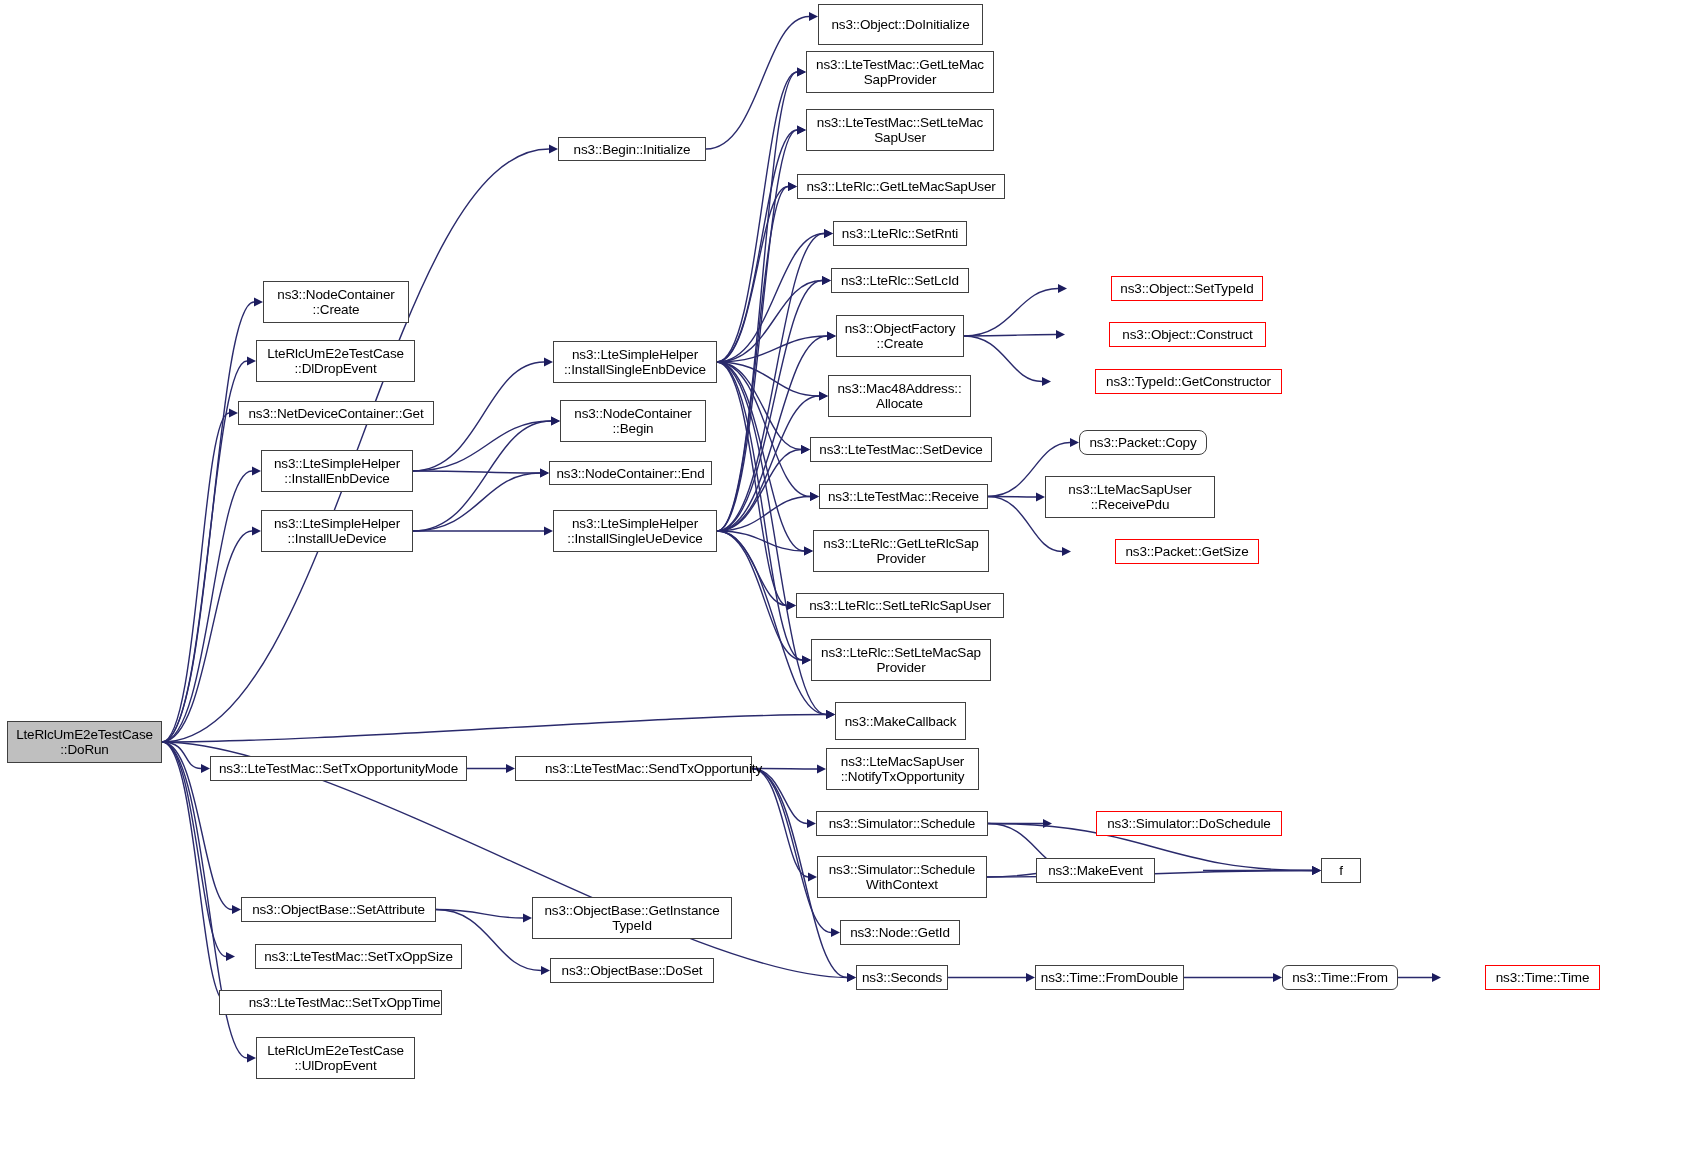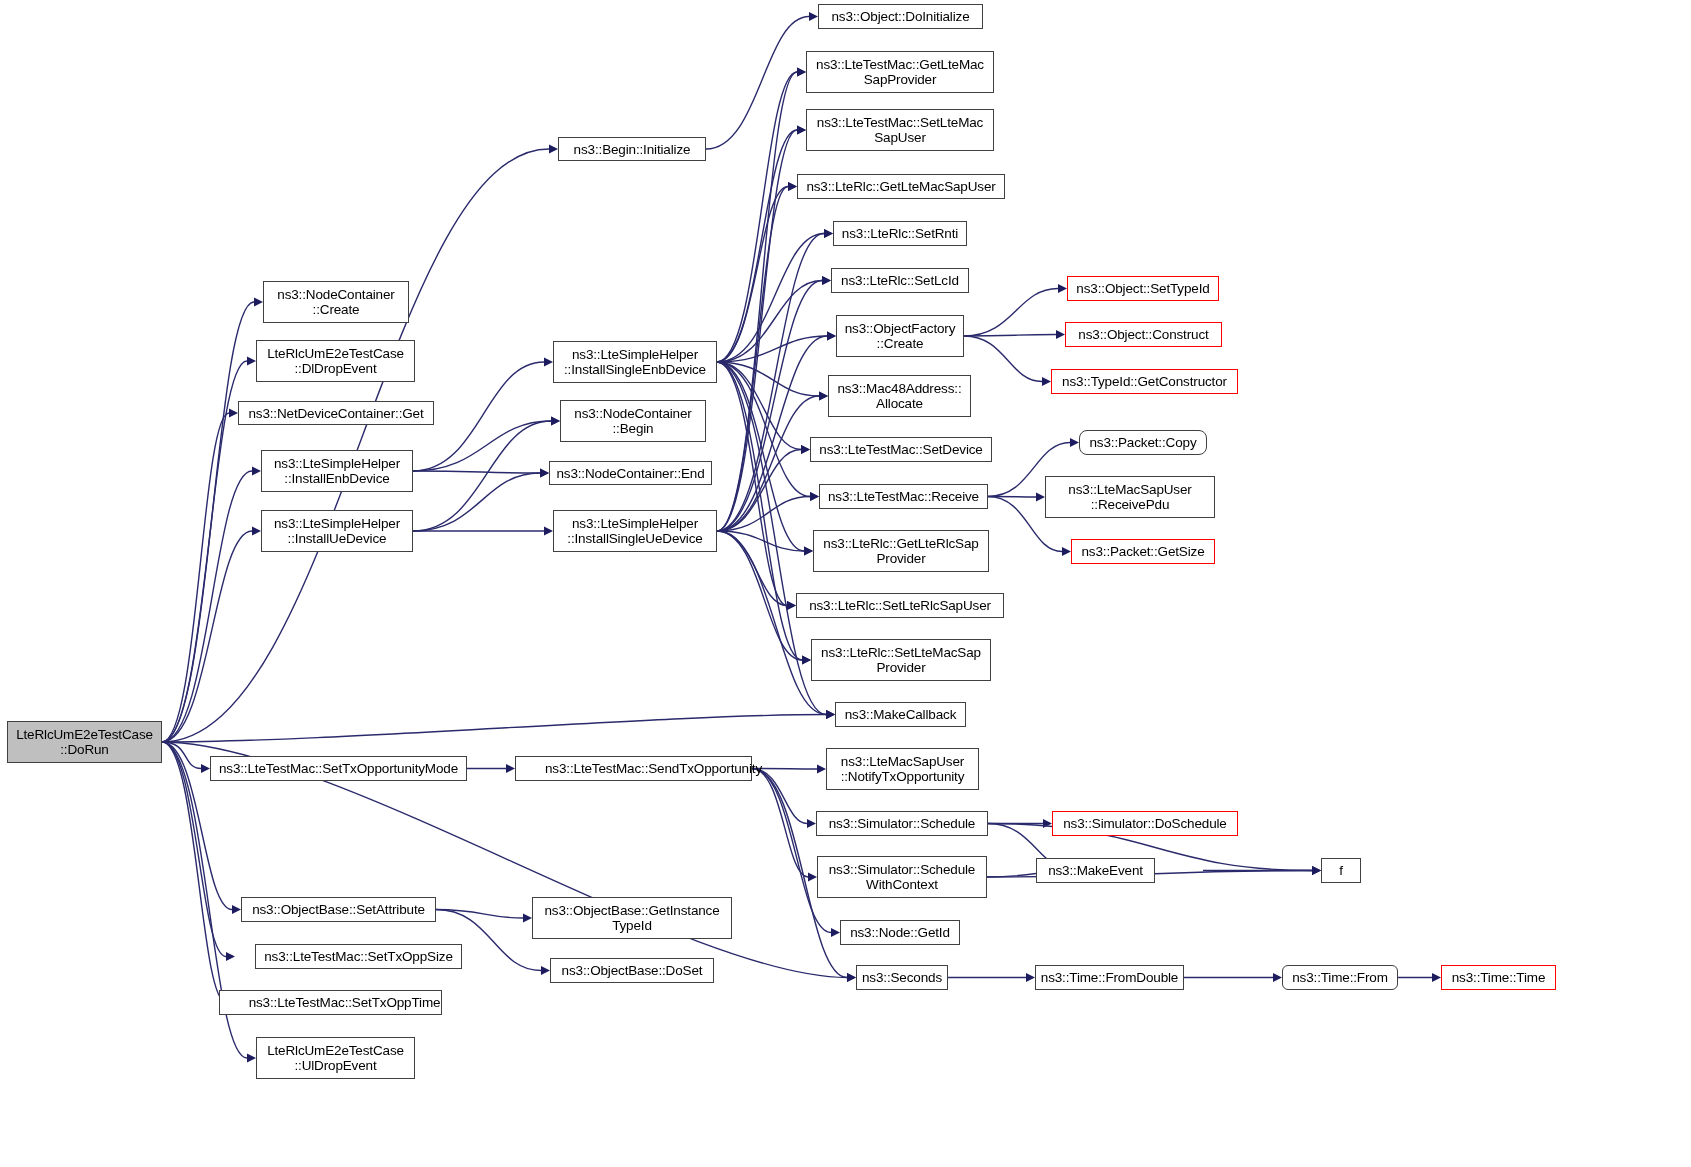--- a/index.html
+++ b/index.html
@@ -38,20 +38,21 @@
     letter-spacing: -0.15px;
     white-space: pre-line;
     z-index: 3;
   }
   .node.root {
     background: #bfbfbf;
     border: 1px solid #404040;
   }
   .node.warn {
     border: 1px solid #ff0000;
+    margin-left: 44px;
   }
   .edge {
     fill: none;
     stroke: #2a2a6c;
     stroke-width: 1.4px;
   }
   .arrowhead {
     fill: #1c1c5e;
     stroke: none;
   }
@@ -213,40 +214,40 @@
       <div class="node" style="left: 261px; top: 510px; width: 152px; height: 42px;">ns3::LteSimpleHelper
 ::InstallUeDevice</div>
       <div class="node" style="left: 558px; top: 137px; width: 148px; height: 24px;">ns3::Begin::Initialize</div>
       <div class="node" style="left: 553px; top: 341px; width: 164px; height: 42px;">ns3::LteSimpleHelper
 ::InstallSingleEnbDevice</div>
       <div class="node" style="left: 560px; top: 400px; width: 146px; height: 42px;">ns3::NodeContainer
 ::Begin</div>
       <div class="node" style="left: 549px; top: 461px; width: 163px; height: 24px;">ns3::NodeContainer::End</div>
       <div class="node" style="left: 553px; top: 510px; width: 164px; height: 42px;">ns3::LteSimpleHelper
 ::InstallSingleUeDevice</div>
-      <div class="node" style="left: 818px; top: 4px; width: 165px; height: 25px;">ns3::Object::DoInitialize</div>
+      <div class="node" style="left: 818px; top: 4px; width: 165px; height: 41px;">ns3::Object::DoInitialize</div>
       <div class="node" style="left: 806px; top: 51px; width: 188px; height: 42px;">ns3::LteTestMac::GetLteMac
 SapProvider</div>
       <div class="node" style="left: 806px; top: 109px; width: 188px; height: 42px;">ns3::LteTestMac::SetLteMac
 SapUser</div>
       <div class="node" style="left: 797px; top: 174px; width: 208px; height: 25px;">ns3::LteRlc::GetLteMacSapUser</div>
       <div class="node" style="left: 833px; top: 221px; width: 134px; height: 25px;">ns3::LteRlc::SetRnti</div>
       <div class="node" style="left: 831px; top: 268px; width: 138px; height: 25px;">ns3::LteRlc::SetLcId</div>
       <div class="node" style="left: 836px; top: 315px; width: 128px; height: 42px;">ns3::ObjectFactory
 ::Create</div>
       <div class="node" style="left: 828px; top: 375px; width: 143px; height: 42px;">ns3::Mac48Address::
 Allocate</div>
       <div class="node" style="left: 810px; top: 437px; width: 182px; height: 25px;">ns3::LteTestMac::SetDevice</div>
       <div class="node" style="left: 819px; top: 484px; width: 169px; height: 25px;">ns3::LteTestMac::Receive</div>
       <div class="node" style="left: 813px; top: 530px; width: 176px; height: 42px;">ns3::LteRlc::GetLteRlcSap
 Provider</div>
       <div class="node" style="left: 796px; top: 593px; width: 208px; height: 25px;">ns3::LteRlc::SetLteRlcSapUser</div>
       <div class="node" style="left: 811px; top: 639px; width: 180px; height: 42px;">ns3::LteRlc::SetLteMacSap
 Provider</div>
-      <div class="node" style="left: 835px; top: 702px; width: 131px; height: 25px;">ns3::MakeCallback</div>
+      <div class="node" style="left: 835px; top: 702px; width: 131px; height: 38px;">ns3::MakeCallback</div>
       <div class="node warn" style="left: 1067px; top: 276px; width: 152px; height: 25px;">ns3::Object::SetTypeId</div>
       <div class="node warn" style="left: 1065px; top: 322px; width: 157px; height: 25px;">ns3::Object::Construct</div>
       <div class="node warn" style="left: 1051px; top: 369px; width: 187px; height: 25px;">ns3::TypeId::GetConstructor</div>
       <div class="node" style="left: 1079px; top: 430px; width: 128px; height: 25px; border-radius: 8px;">ns3::Packet::Copy</div>
       <div class="node" style="left: 1045px; top: 476px; width: 170px; height: 42px;">ns3::LteMacSapUser
 ::ReceivePdu</div>
       <div class="node warn" style="left: 1071px; top: 539px; width: 144px; height: 25px;">ns3::Packet::GetSize</div>
       <div class="node" style="left: 210px; top: 756px; width: 257px; height: 25px;">ns3::LteTestMac::SetTxOpportunityMode</div>
       <div class="node" style="left: 515px; top: 756px; width: 237px; height: 25px; padding-left: 40px;">ns3::LteTestMac::SendTxOpportunity</div>
       <div class="node" style="left: 826px; top: 748px; width: 153px; height: 42px;">ns3::LteMacSapUser

